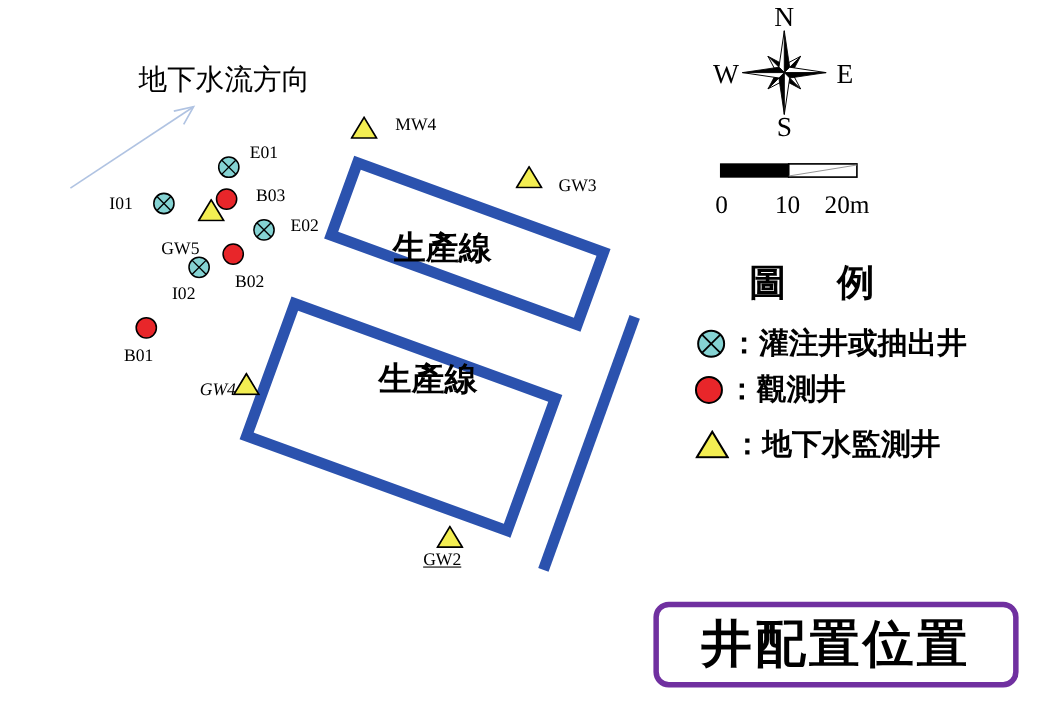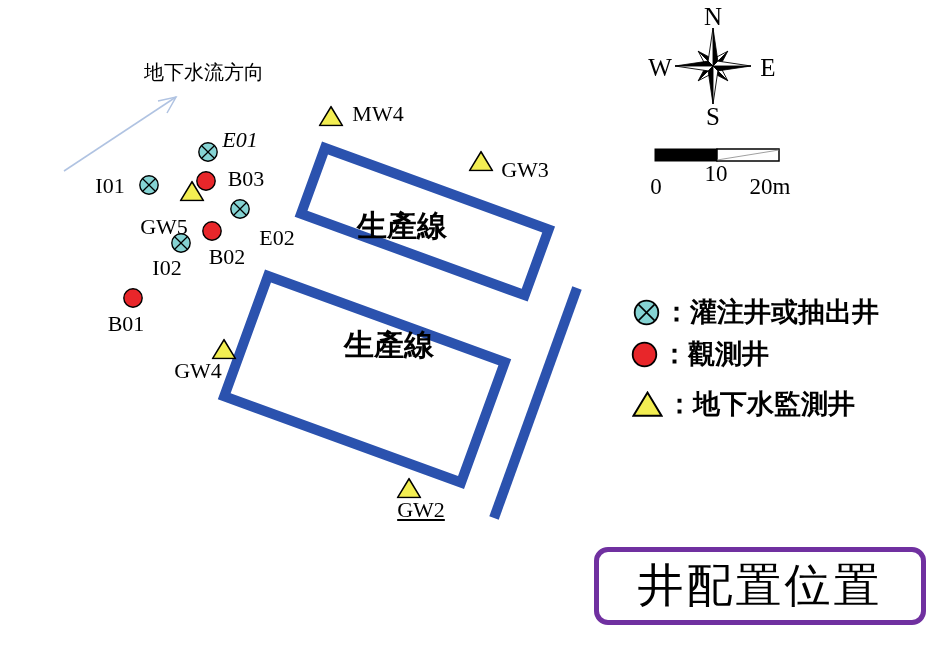--- a/index.html
+++ b/index.html
@@ -1,34 +1,34 @@
 <!DOCTYPE html>
 <html><head>
 <meta charset="utf-8">
 <style>
   html,body{margin:0;padding:0;background:#fff;}
   #stage{position:relative;width:947px;height:654px;background:#fff;overflow:hidden;
          font-family:"Liberation Serif",serif;color:#000;}
   #map-svg{position:absolute;left:0;top:0;}
   #well-layer{position:absolute;left:0;top:0;width:100%;height:100%;}
   .well-marker{position:absolute;transform:translate(-50%,-50%);line-height:0;}
-  .well-label{position:absolute;transform:translate(-50%,-50%);font-size:22px;white-space:nowrap;}
-  .flow-label{position:absolute;transform:translate(-50%,-50%);font-size:20px;white-space:nowrap;text-align:right;}
+  .well-label{position:absolute;transform:translate(-50%,-50%);font-size:16px;white-space:nowrap;}
+  .flow-label{position:absolute;transform:translate(-50%,-50%);font-size:26px;white-space:nowrap;text-align:right;}
   .prod-label{position:absolute;transform:translate(-50%,-50%);font-size:30px;font-weight:700;white-space:nowrap;font-family:Liberation Mono, monospace;}
   .compass-label{position:absolute;transform:translate(-50%,-50%);font-size:25px;}
   .scale-label{position:absolute;transform:translate(-50%,-50%);font-size:23px;}
   .legend-title{position:absolute;transform:translate(-50%,-50%);font-size:34px;font-weight:700;
                 letter-spacing:6px;white-space:nowrap;}
   .legend-row{position:absolute;display:flex;align-items:center;white-space:nowrap;}
   .legend-symbol{line-height:0;margin-right:3px;display:inline-block;}
   .legend-label{font-size:27px;font-weight:700;}
   .title-box{position:absolute;left:594px;top:547px;width:332px;height:78px;box-sizing:border-box;
              border:5px solid #7030a0;border-radius:14px;background:#fff;
              display:flex;align-items:center;justify-content:center;
-             font-size:46px;font-weight:400;letter-spacing:3px;
+             font-size:46px;font-weight:700;letter-spacing:3px;
              font-family:"Liberation Sans",sans-serif;}
 </style>
 </head>
 <body>
 
 <div id="stage">
 
   <svg id="map-svg" width="947" height="654" viewBox="0 0 947 654">
 
     <g stroke="#b0c3e2" fill="none" stroke-width="1.5">
@@ -67,87 +67,88 @@
       <line x1="717" y1="160" x2="779" y2="150" stroke="#888" stroke-width="0.8"></line>
     </g>
   </svg>
 
   <div id="well-layer">
       <div class="well-marker" style="left: 208px; top: 152px;"><svg width="21" height="21" viewBox="0 0 24 24">
           <circle cx="12" cy="12" r="10.5" fill="#85d3d3" stroke="#000" stroke-width="1.6"></circle>
           <line x1="4.8" y1="4.8" x2="19.2" y2="19.2" stroke="#000" stroke-width="1.4"></line>
           <line x1="19.2" y1="4.8" x2="4.8" y2="19.2" stroke="#000" stroke-width="1.4"></line>
         </svg></div>
-      <div class="well-label" style="left: 240px; top: 140px; font-style: italic;">E01</div>
+      <div class="well-label" style="left: 240px; top: 140px;">E01</div>
       <div class="well-marker" style="left: 206px; top: 181px;"><svg width="21" height="21" viewBox="0 0 24 24">
           <circle cx="12" cy="12" r="10.5" fill="#e8262a" stroke="#000" stroke-width="1.6"></circle>
         </svg></div>
       <div class="well-label" style="left: 246px; top: 179px;">B03</div>
       <div class="well-marker" style="left: 149px; top: 185px;"><svg width="21" height="21" viewBox="0 0 24 24">
           <circle cx="12" cy="12" r="10.5" fill="#85d3d3" stroke="#000" stroke-width="1.6"></circle>
           <line x1="4.8" y1="4.8" x2="19.2" y2="19.2" stroke="#000" stroke-width="1.4"></line>
           <line x1="19.2" y1="4.8" x2="4.8" y2="19.2" stroke="#000" stroke-width="1.4"></line>
         </svg></div>
       <div class="well-label" style="left: 110px; top: 186px;">I01</div>
       <div class="well-marker" style="left: 192px; top: 191px;"><svg width="25" height="21" viewBox="0 0 24 20.4">
           <polygon points="12,1.2 23,19.4 1,19.4" fill="#f3ee52" stroke="#000" stroke-width="1.5"></polygon>
         </svg></div>
       <div class="well-label" style="left: 164px; top: 213px; margin-top: 14px;">GW5</div>
       <div class="well-marker" style="left: 240px; top: 209px;"><svg width="21" height="21" viewBox="0 0 24 24">
           <circle cx="12" cy="12" r="10.5" fill="#85d3d3" stroke="#000" stroke-width="1.6"></circle>
           <line x1="4.8" y1="4.8" x2="19.2" y2="19.2" stroke="#000" stroke-width="1.4"></line>
           <line x1="19.2" y1="4.8" x2="4.8" y2="19.2" stroke="#000" stroke-width="1.4"></line>
         </svg></div>
-      <div class="well-label" style="left: 277px; top: 238px;">E02</div>
+      <div class="well-label" style="left: 277px; top: 206px;">E02</div>
       <div class="well-marker" style="left: 212px; top: 231px;"><svg width="21" height="21" viewBox="0 0 24 24">
           <circle cx="12" cy="12" r="10.5" fill="#e8262a" stroke="#000" stroke-width="1.6"></circle>
         </svg></div>
       <div class="well-label" style="left: 227px; top: 257px;">B02</div>
       <div class="well-marker" style="left: 181px; top: 243px;"><svg width="21" height="21" viewBox="0 0 24 24">
           <circle cx="12" cy="12" r="10.5" fill="#85d3d3" stroke="#000" stroke-width="1.6"></circle>
           <line x1="4.8" y1="4.8" x2="19.2" y2="19.2" stroke="#000" stroke-width="1.4"></line>
           <line x1="19.2" y1="4.8" x2="4.8" y2="19.2" stroke="#000" stroke-width="1.4"></line>
         </svg></div>
       <div class="well-label" style="left: 167px; top: 268px;">I02</div>
       <div class="well-marker" style="left: 133px; top: 298px;"><svg width="21" height="21" viewBox="0 0 24 24">
           <circle cx="12" cy="12" r="10.5" fill="#e8262a" stroke="#000" stroke-width="1.6"></circle>
         </svg></div>
       <div class="well-label" style="left: 126px; top: 324px;">B01</div>
       <div class="well-marker" style="left: 224px; top: 349px;"><svg width="25" height="21" viewBox="0 0 24 20.4">
           <polygon points="12,1.2 23,19.4 1,19.4" fill="#f3ee52" stroke="#000" stroke-width="1.5"></polygon>
         </svg></div>
-      <div class="well-label" style="left: 198px; top: 371px;">GW4</div>
+      <div class="well-label" style="left: 198px; top: 355px; font-style: italic;">GW4</div>
       <div class="well-marker" style="left: 331px; top: 116px;"><svg width="25" height="21" viewBox="0 0 24 20.4">
           <polygon points="12,1.2 23,19.4 1,19.4" fill="#f3ee52" stroke="#000" stroke-width="1.5"></polygon>
         </svg></div>
       <div class="well-label" style="left: 378px; top: 114px;">MW4</div>
       <div class="well-marker" style="left: 481px; top: 161px;"><svg width="25" height="21" viewBox="0 0 24 20.4">
           <polygon points="12,1.2 23,19.4 1,19.4" fill="#f3ee52" stroke="#000" stroke-width="1.5"></polygon>
         </svg></div>
       <div class="well-label" style="left: 525px; top: 158px; margin-top: 12px;">GW3</div>
       <div class="well-marker" style="left: 409px; top: 488px;"><svg width="25" height="21" viewBox="0 0 24 20.4">
           <polygon points="12,1.2 23,19.4 1,19.4" fill="#f3ee52" stroke="#000" stroke-width="1.5"></polygon>
         </svg></div>
-      <div class="well-label" style="left: 421px; top: 510px; text-decoration: underline;">GW2</div>
+      <div class="well-label" style="left: 402px; top: 510px; text-decoration: underline;">GW2</div>
     </div>
 
   <div class="flow-label" style="left:204px;top:72px;">地下水流方向</div>
 
   <div class="prod-label" style="left:402px;top:226px;">生產線</div>
   <div class="prod-label" style="left:389px;top:345px;">生產線</div>
 
   <div class="compass-label" style="left:713px;top:17px;">N</div>
   <div class="compass-label" style="left:713px;top:117px;">S</div>
   <div class="compass-label" style="left:660px;top:68px;">W</div>
   <div class="compass-label" style="left:768px;top:68px;">E</div>
 
   <div class="scale-label" style="left:656px;top:187px;">0</div>
-  <div class="scale-label" style="left:716px;top:174px;">10</div>
+  <div class="scale-label" style="left:716px;top:187px;">10</div>
   <div class="scale-label" style="left:770px;top:187px;">20m</div>
 
+  <div class="legend-title" style="left:741px;top:257px;">圖　例</div>
 
   <div class="legend-row" style="left:633px;top:294px;">
     <span class="legend-symbol"><svg width="27" height="27" viewBox="0 0 24 24">
           <circle cx="12" cy="12" r="10.5" fill="#85d3d3" stroke="#000" stroke-width="1.6"></circle>
           <line x1="4.8" y1="4.8" x2="19.2" y2="19.2" stroke="#000" stroke-width="1.4"></line>
           <line x1="19.2" y1="4.8" x2="4.8" y2="19.2" stroke="#000" stroke-width="1.4"></line>
         </svg></span>
     <span class="legend-label">：灌注井或抽出井</span>
   </div>
   <div class="legend-row" style="left:632px;top:386px;">

